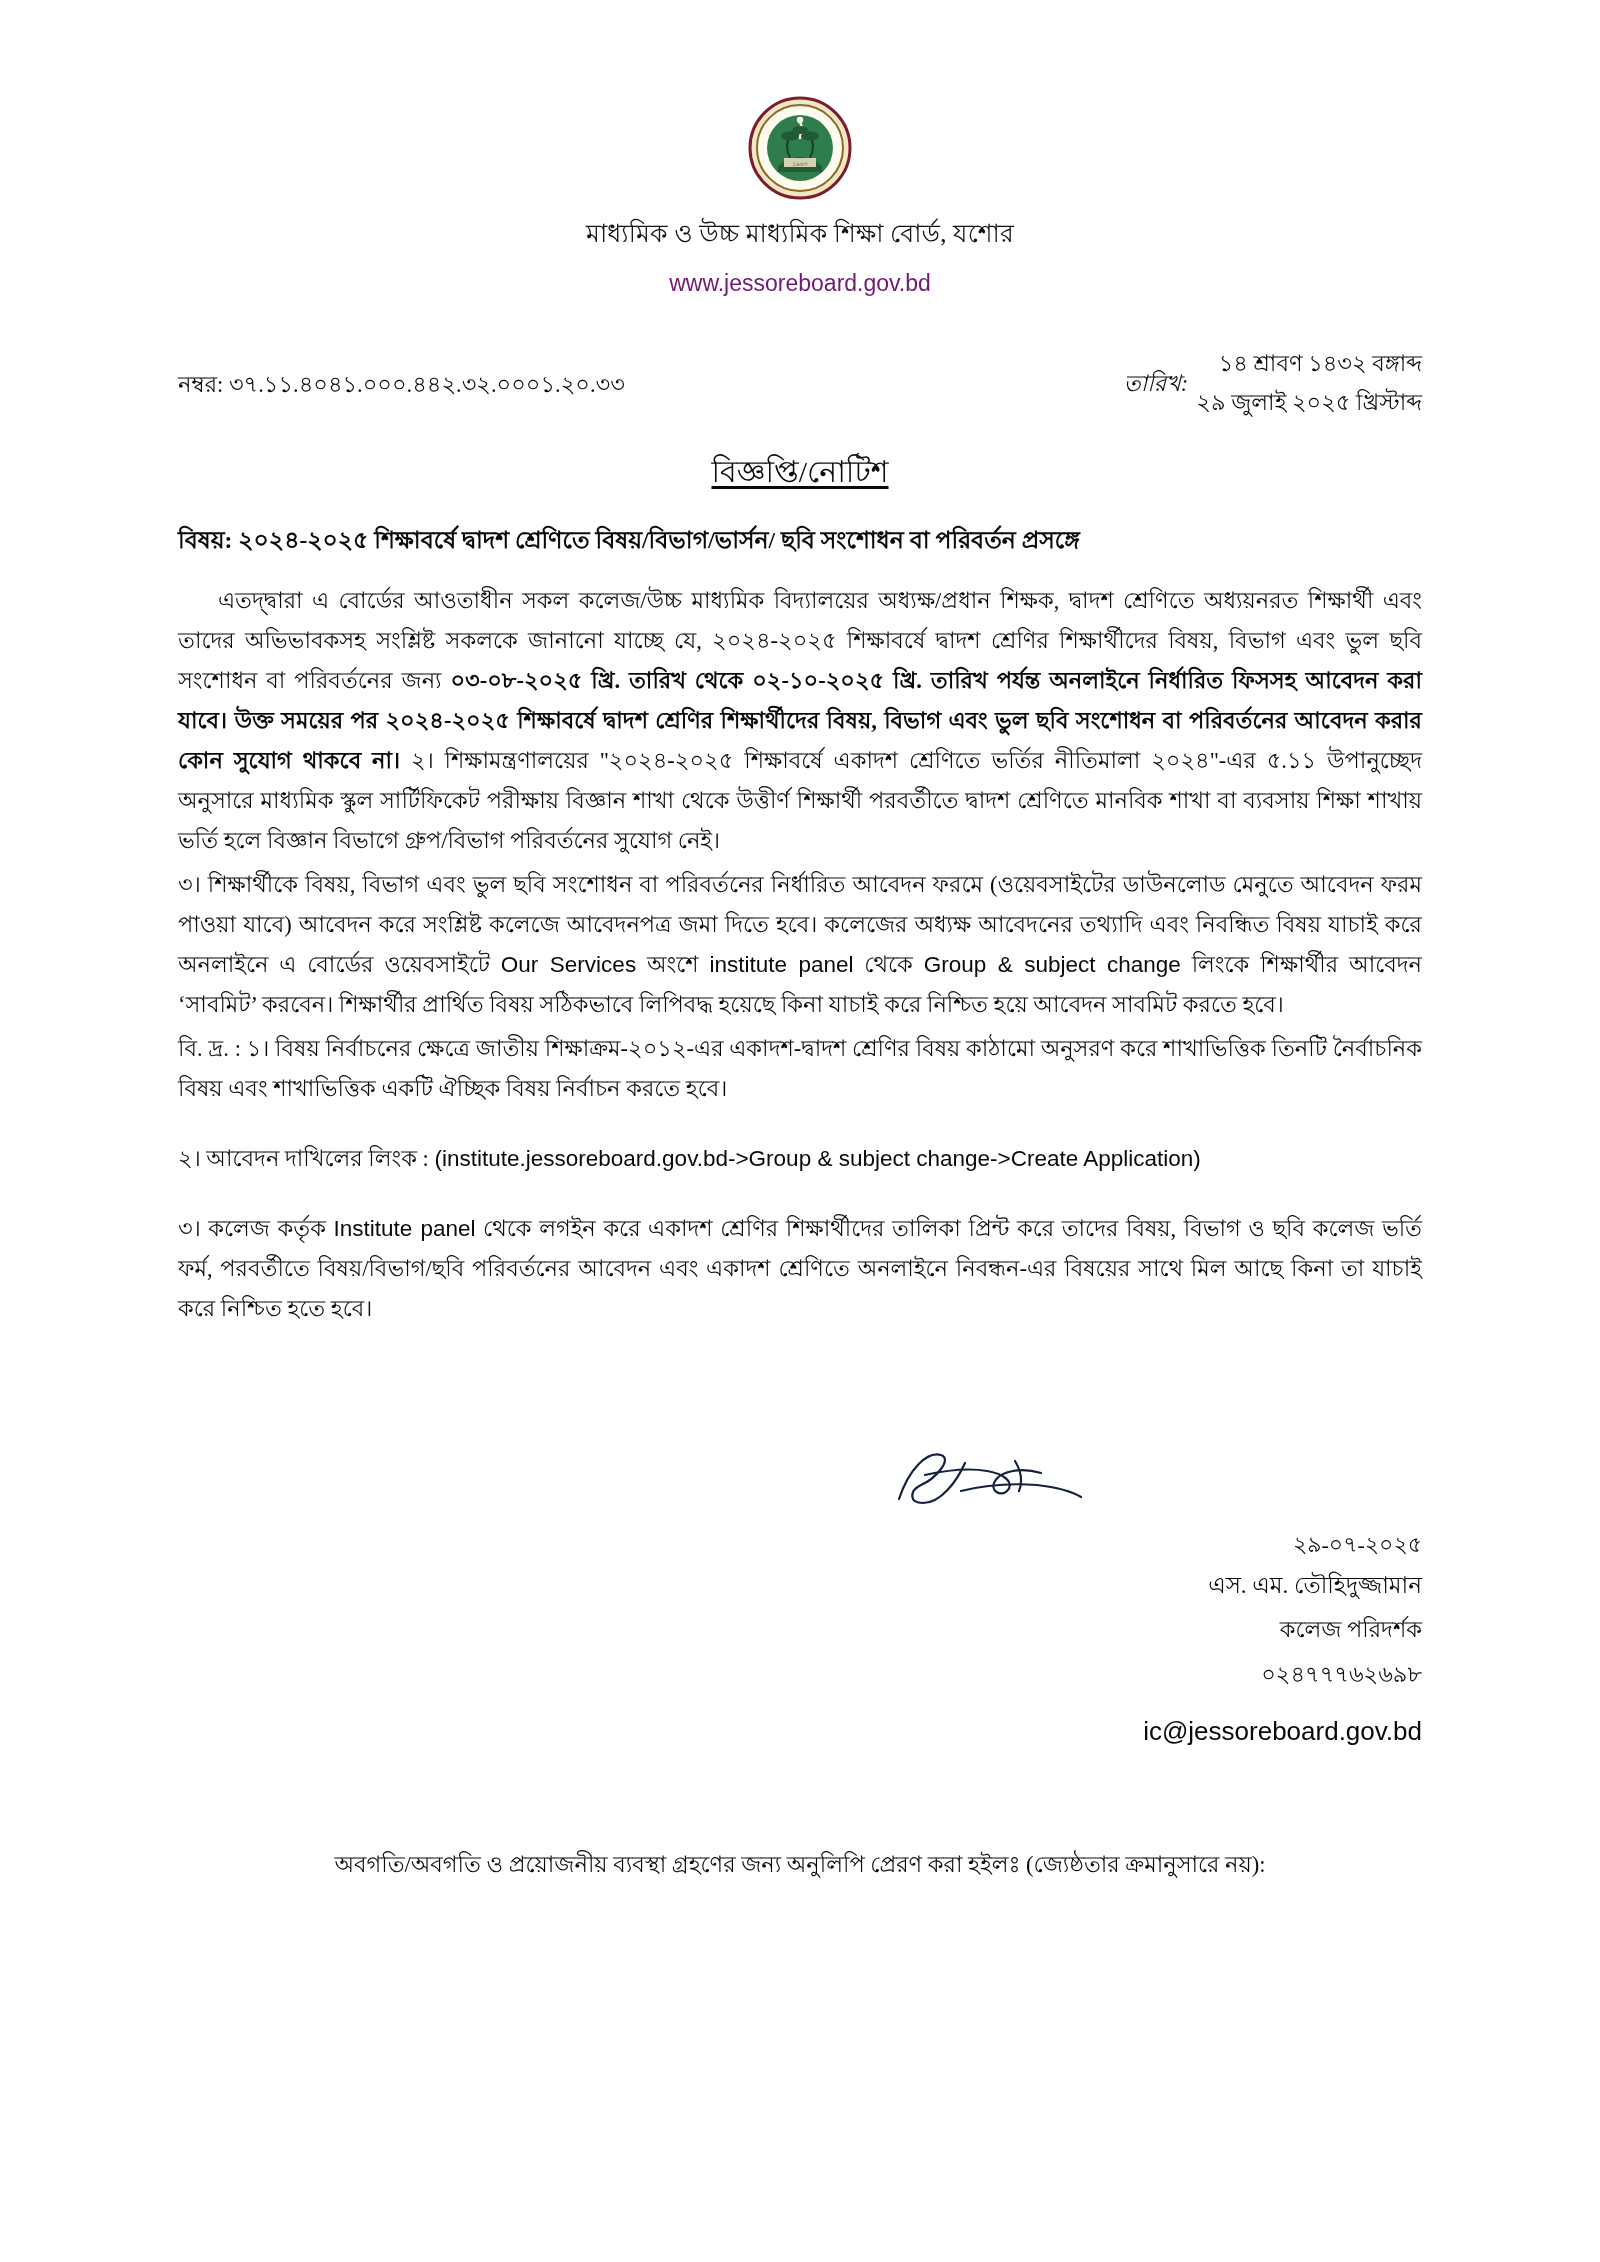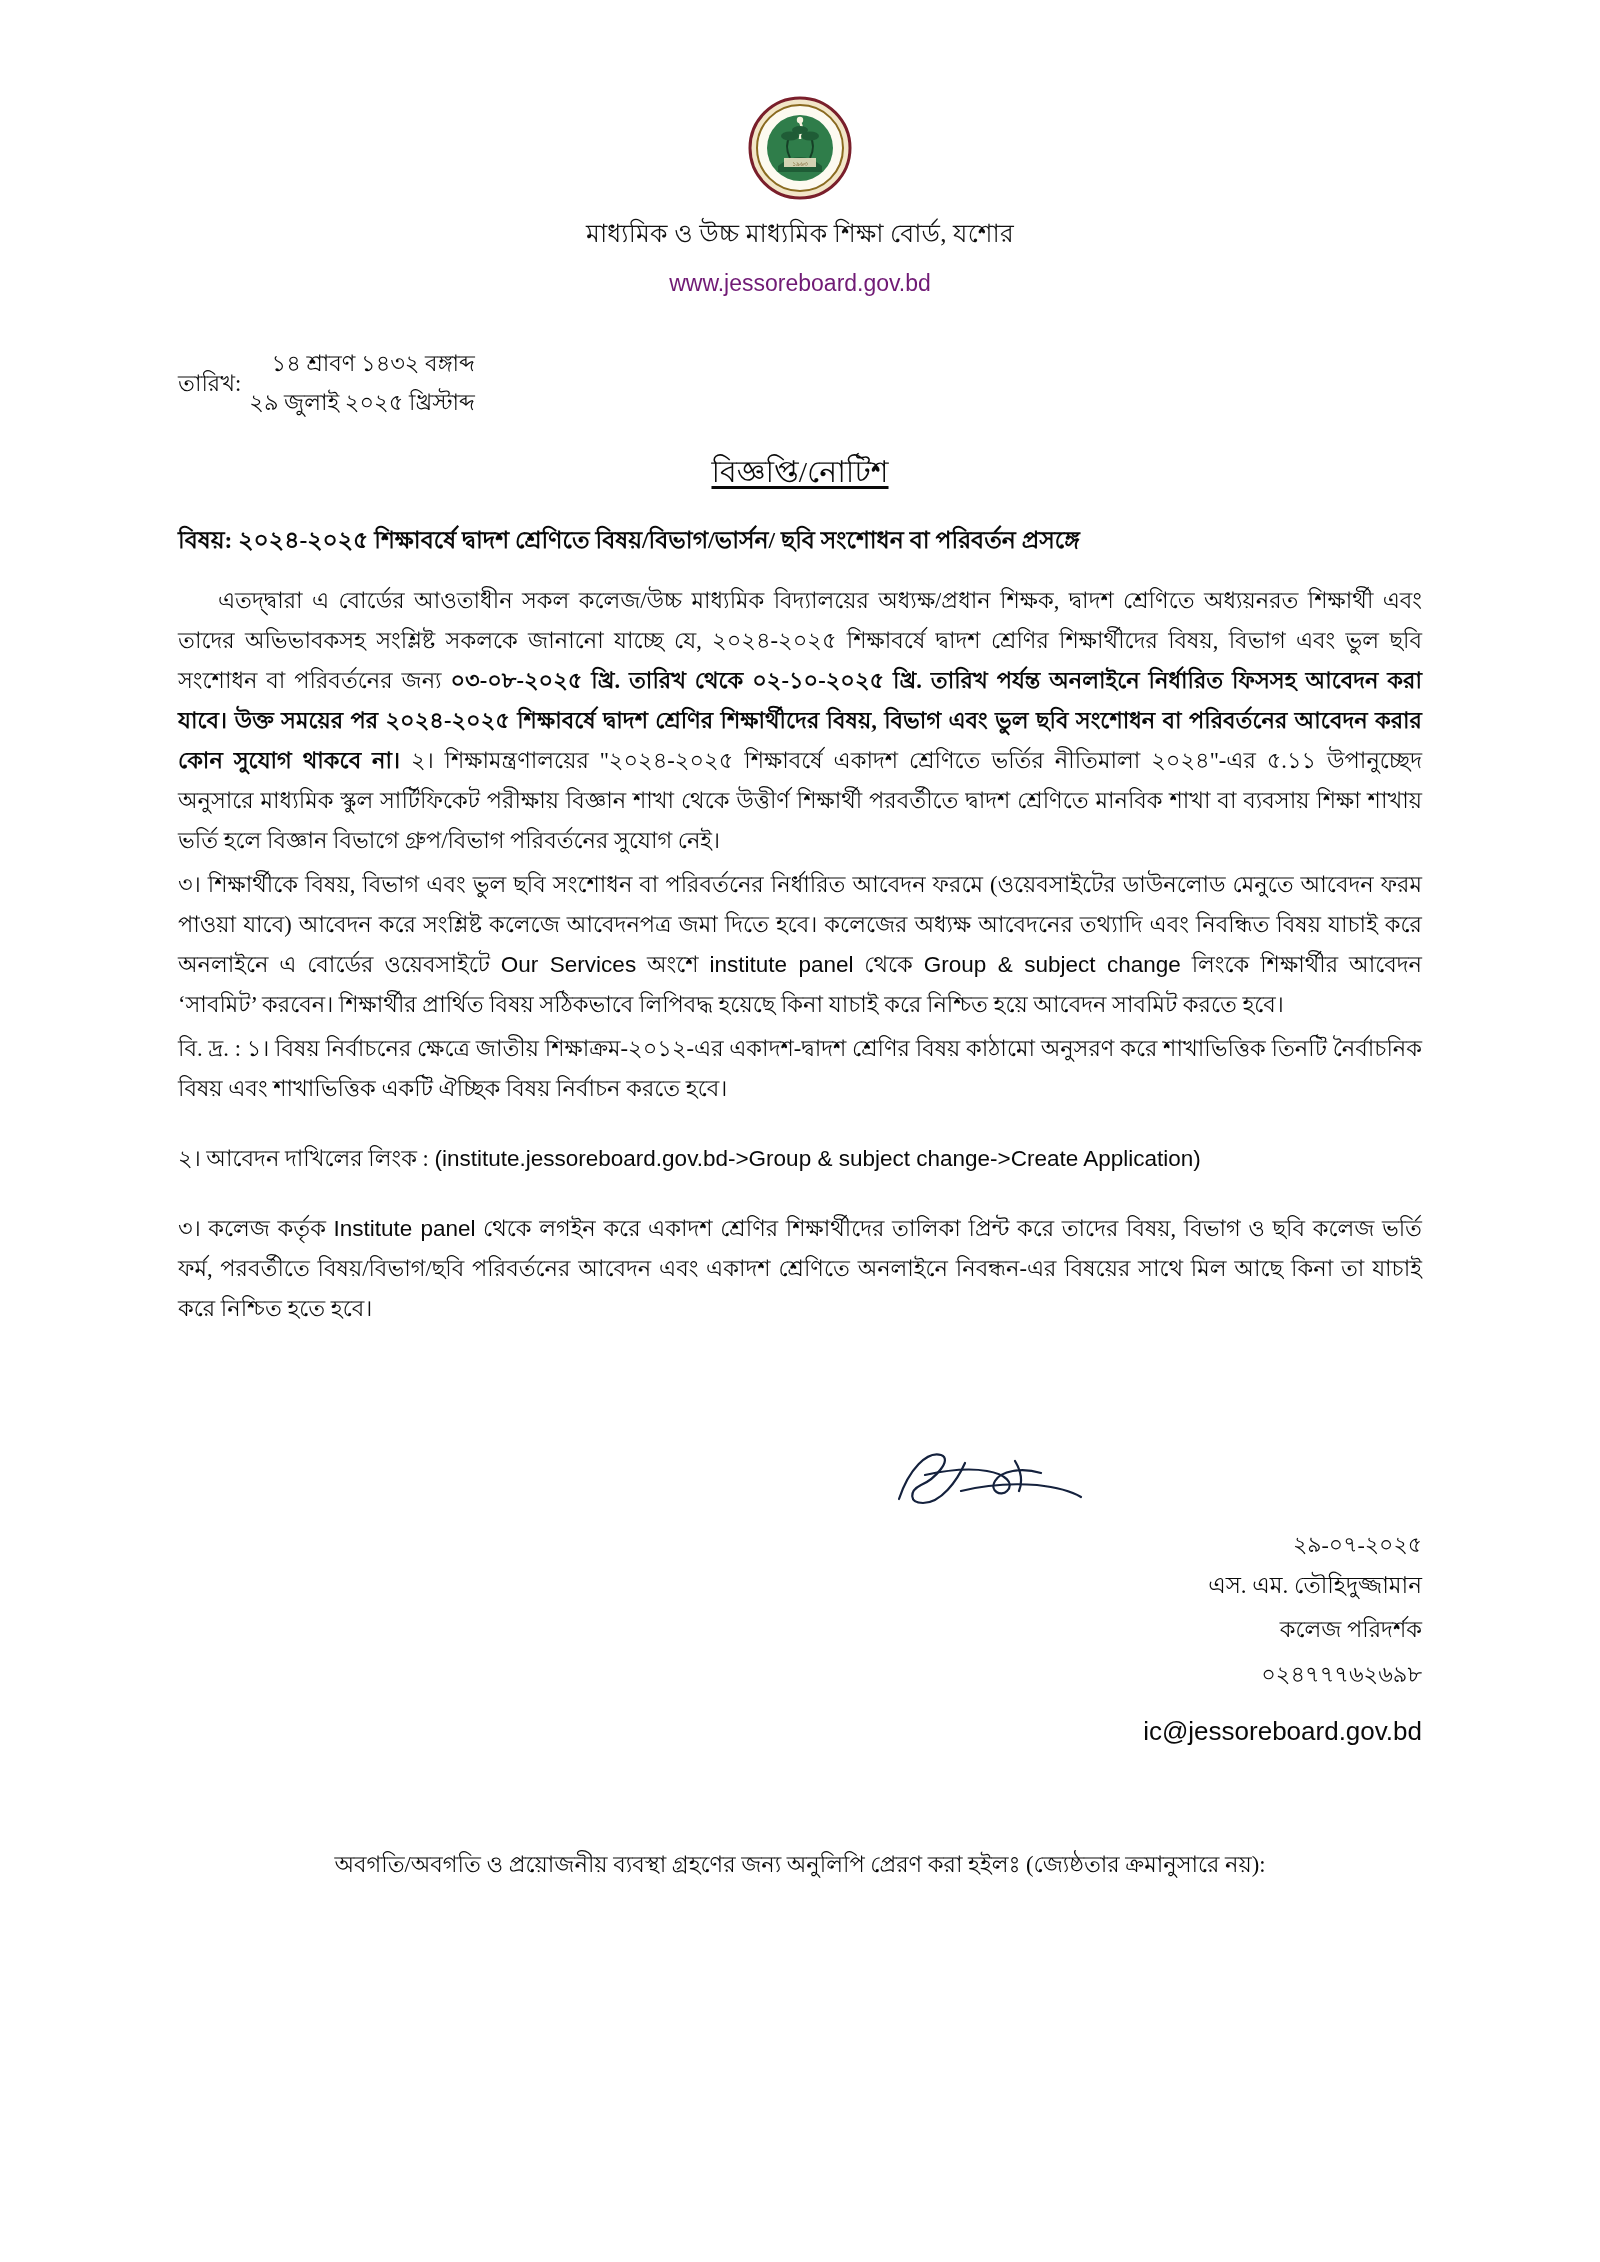--- a/index.html
+++ b/index.html
@@ -60,20 +60,21 @@
   }
   .meta-right {
     display: flex;
     align-items: flex-start;
     font-size: 22.5px;
   }
   .meta-right .label {
     padding-top: 21px;
     padding-right: 8px;
     white-space: nowrap;
+    font-style: italic;
   }
   .meta-right .dates div {
     line-height: 1.72;
     text-align: right;
     white-space: nowrap;
   }
 
   
   .notice-title {
     text-align: center;
@@ -173,20 +174,21 @@
         <ellipse cx="52" cy="34" rx="8" ry="4" fill="#1f5c36"></ellipse>
         <rect x="36" y="62" width="32" height="9" fill="#f2e6c8" opacity=".85"></rect>
         <text x="52" y="69.5" font-size="6" text-anchor="middle" fill="#6b4a15" font-family="Liberation Serif, serif">১৯৬৩</text>
       </svg>
     </div>
     <div class="board-name">মাধ্যমিক ও উচ্চ মাধ্যমিক শিক্ষা বোর্ড, যশোর</div>
     <div class="board-url">www.jessoreboard.gov.bd</div>
   </div>
 
   <div class="meta">
+    <div class="meta-left">নম্বর: ৩৭.১১.৪০৪১.০০০.৪৪২.৩২.০০০১.২০.৩৩</div>
     <div class="meta-right">
       <div class="label">তারিখ:</div>
       <div class="dates">
         <div>১৪ শ্রাবণ ১৪৩২ বঙ্গাব্দ</div>
         <div>২৯ জুলাই ২০২৫ খ্রিস্টাব্দ</div>
       </div>
     </div>
   </div>
 
   <div class="notice-title">বিজ্ঞপ্তি/নোটিশ</div>

